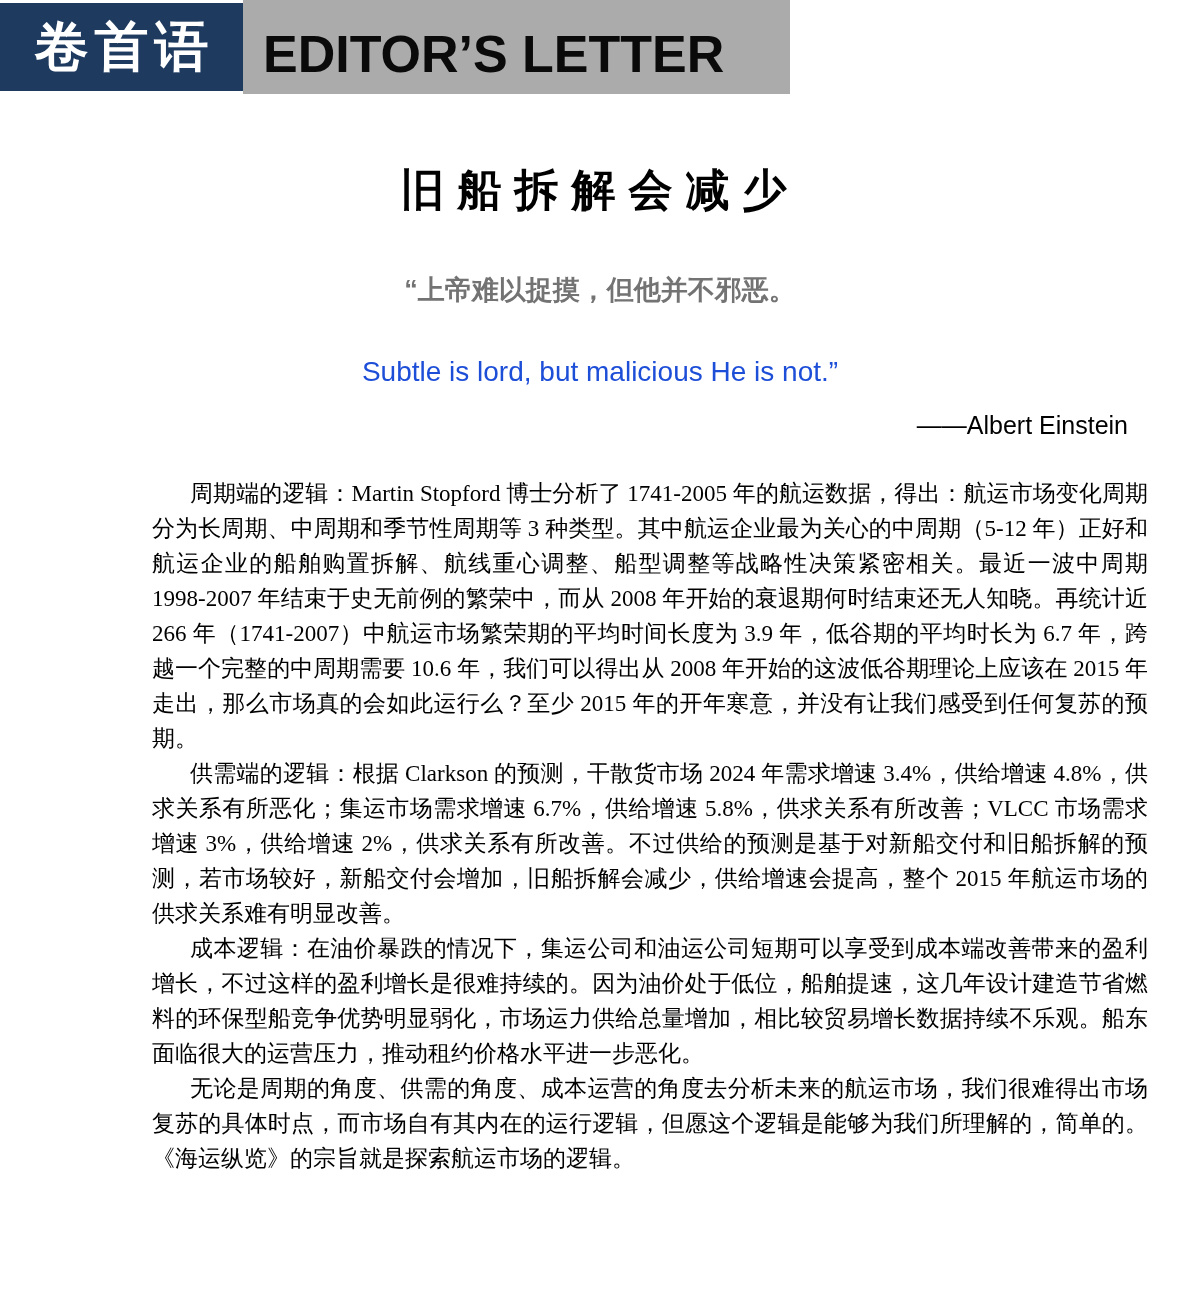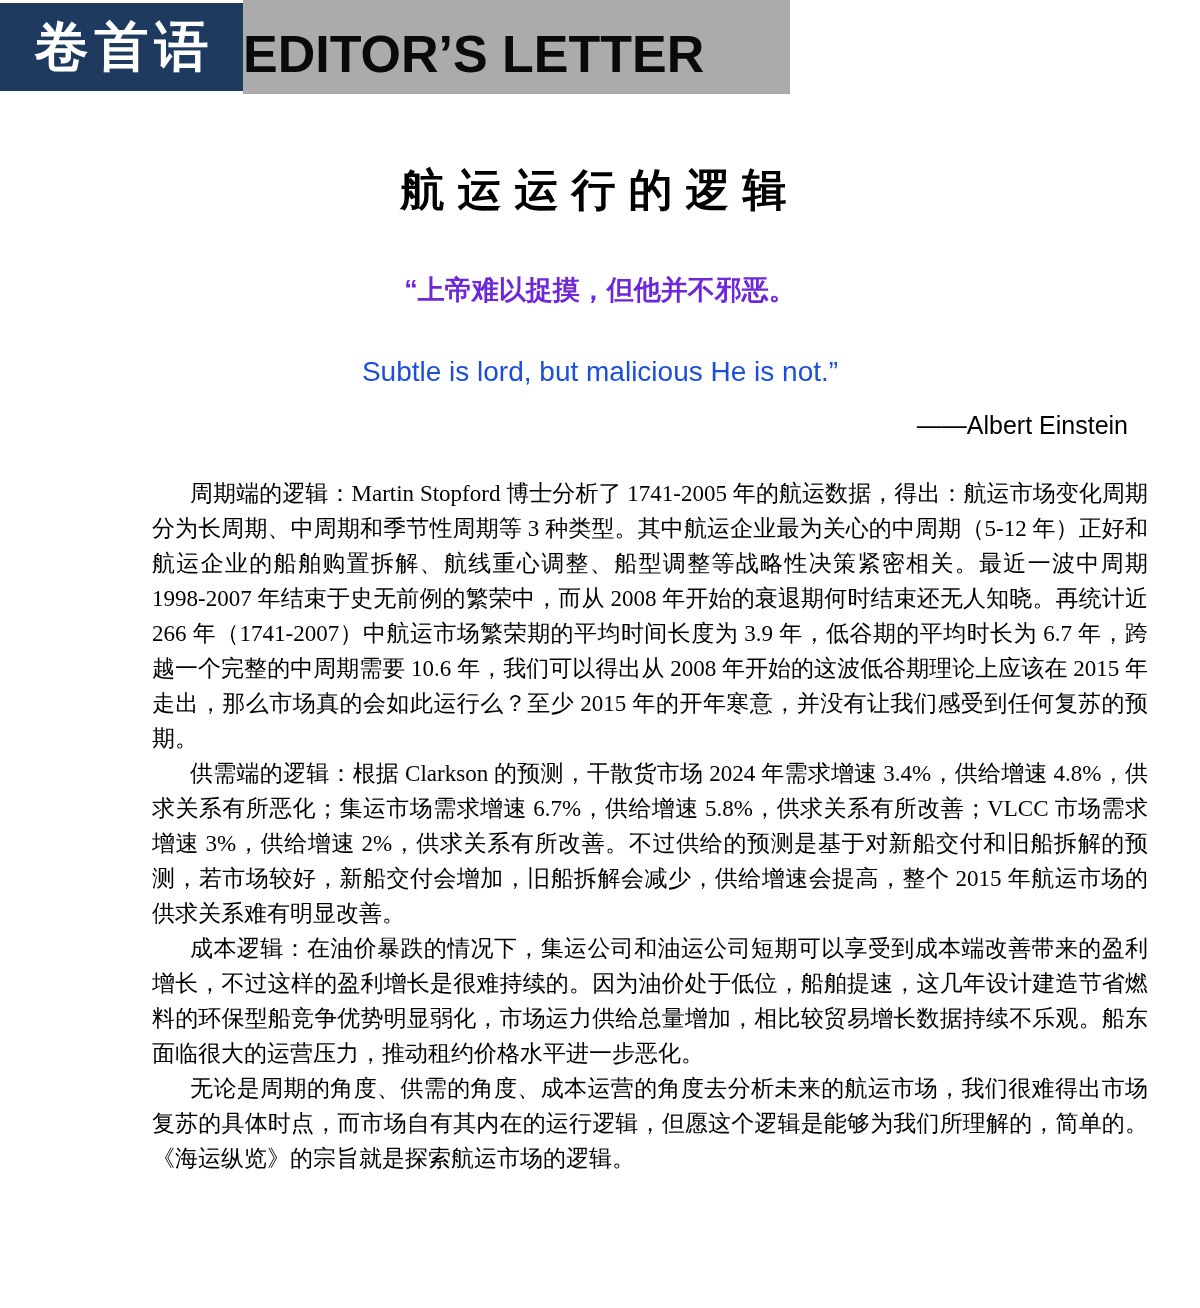--- a/index.html
+++ b/index.html
@@ -40,39 +40,40 @@
   .badge-en{
     position:absolute; left:243px; top:0;
     width:547px; height:94px;
     background:var(--gray);
     color:#0a0a0a;
     font-family:"Liberation Sans","DejaVu Sans",sans-serif;
     font-weight:bold;
     font-size:52px;
     display:flex; align-items:center;
     box-sizing:border-box;
+    padding-left:20px;
     padding-top:14px;
   }
   
   .article-title{
     margin:66px 0 0 0;
     text-align:center;
     font-family:"DejaVu Serif","Liberation Serif",serif;
     font-weight:900;
     font-size:44px;
     letter-spacing:13px;
     color:#000;
   }
   .quote-zh{
     margin:52px 0 3px 0;
     text-align:center;
     font-family:"Liberation Sans","DejaVu Sans",sans-serif;
     font-weight:bold;
     font-size:27px;
-    color:#6d28d9;
+    color:#737373;
   }
   .quote-en{
     margin:48px 0 0 0;
     text-align:center;
     font-family:"Liberation Sans","DejaVu Sans",sans-serif;
     font-weight:normal;
     font-size:28px;
     color:#1d4ed8;
   }
   .attribution{
@@ -98,21 +99,21 @@
 </head>
 <body>
 
 <div class="page">
 
   <header class="header">
     <div class="badge-zh">卷首语</div>
     <div class="badge-en">EDITOR’S LETTER</div>
   </header>
 
-  <h1 class="article-title">航运运行的逻辑</h1>
+  <h1 class="article-title">旧船拆解会减少</h1>
 
   <p class="quote-zh">“上帝难以捉摸，但他并不邪恶。</p>
 
   <p class="quote-en">Subtle is lord, but malicious He is not.”</p>
 
   <p class="attribution">——Albert Einstein</p>
 
   <div class="body-text">
     <p>周期端的逻辑：Martin Stopford 博士分析了 1741-2005 年的航运数据，得出：航运市场变化周期分为长周期、中周期和季节性周期等 3 种类型。其中航运企业最为关心的中周期（5-12 年）正好和航运企业的船舶购置拆解、航线重心调整、船型调整等战略性决策紧密相关。最近一波中周期 1998-2007 年结束于史无前例的繁荣中，而从 2008 年开始的衰退期何时结束还无人知晓。再统计近 266 年（1741-2007）中航运市场繁荣期的平均时间长度为 3.9 年，低谷期的平均时长为 6.7 年，跨越一个完整的中周期需要 10.6 年，我们可以得出从 2008 年开始的这波低谷期理论上应该在 2015 年走出，那么市场真的会如此运行么？至少 2015 年的开年寒意，并没有让我们感受到任何复苏的预期。</p>
     <p>供需端的逻辑：根据 Clarkson 的预测，干散货市场 2024 年需求增速 3.4%，供给增速 4.8%，供求关系有所恶化；集运市场需求增速 6.7%，供给增速 5.8%，供求关系有所改善；VLCC 市场需求增速 3%，供给增速 2%，供求关系有所改善。不过供给的预测是基于对新船交付和旧船拆解的预测，若市场较好，新船交付会增加，旧船拆解会减少，供给增速会提高，整个 2015 年航运市场的供求关系难有明显改善。</p>

